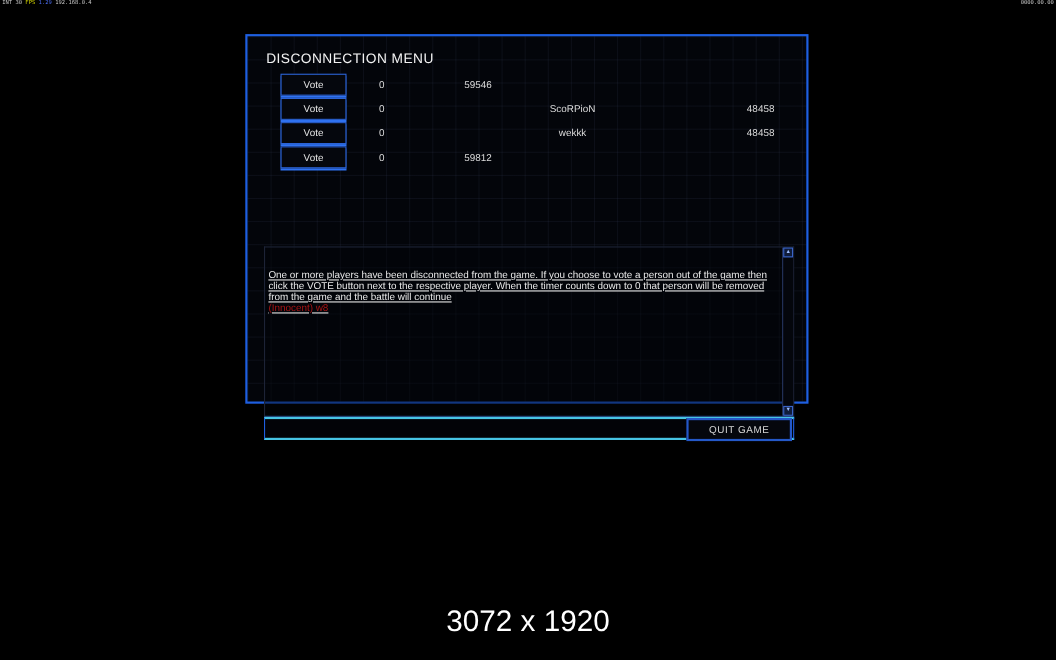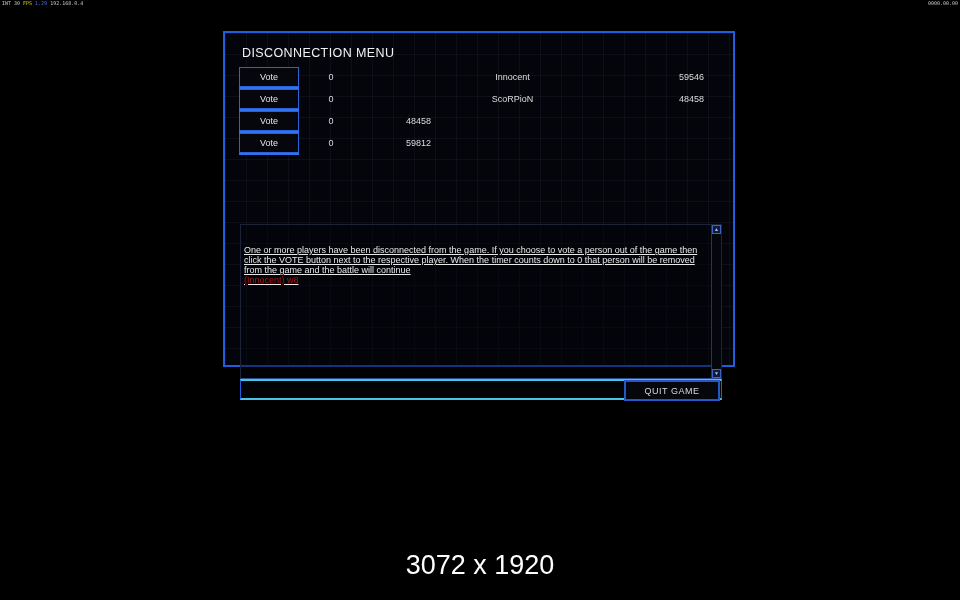--- a/index.html
+++ b/index.html
@@ -18,21 +18,21 @@
            background-image:
              linear-gradient(to right, rgba(90,105,150,0.10) 1px, transparent 1px),
              linear-gradient(to bottom, rgba(90,105,150,0.10) 1px, transparent 1px);
            background-size:21px 21px; }
 
   .panel-title { position:absolute; left:17px; top:13px; font-size:12.5px;
                  letter-spacing:0.4px; color:#f2f2f2; }
 
   .rows { position:absolute; left:0; top:34px; width:100%; }
   .row  { display:flex; align-items:center; height:20px; margin-bottom:2px; }
-  .vote-btn { margin-left:14px; width:60px; height:20px; background:#05070d;
+  .vote-btn { margin-left:30px; width:60px; height:20px; background:#05070d;
               border:1px solid #2b63d6; box-shadow:0 2px 0 #2f72f2;
               color:#e4e4e4; font-size:9px; display:flex; align-items:center;
               justify-content:center; cursor:pointer; }
   .votes { margin-left:2px; width:60px; text-align:center; font-size:9px; color:#dcdcdc; }
   .pname { flex:1; text-align:center; padding-left:30px; font-size:9px; color:#dcdcdc; }
   .score { width:70px; margin-right:29px; text-align:right; font-size:9px; color:#dcdcdc; }
 
   
   .msgbox { position:absolute; left:15px; top:191px; width:482px; height:155px;
             border:1px solid #1d2336; border-bottom:1px solid #2a4a8a;
@@ -78,34 +78,34 @@
 
 <div class="panel">
 
   <div class="panel-title">DISCONNECTION MENU</div>
 
   <div class="rows">
 
     <div class="row">
       <div class="vote-btn">Vote</div>
       <div class="votes">0</div>
-      <div class="pname">Innocent</div>
       <div class="score">59546</div>
     </div>
 
     <div class="row">
       <div class="vote-btn">Vote</div>
       <div class="votes">0</div>
       <div class="pname">ScoRPioN</div>
       <div class="score">48458</div>
     </div>
 
     <div class="row">
       <div class="vote-btn">Vote</div>
       <div class="votes">0</div>
+      <div class="pname">wekkk</div>
       <div class="score">48458</div>
     </div>
 
     <div class="row">
       <div class="vote-btn">Vote</div>
       <div class="votes">0</div>
       <div class="score">59812</div>
     </div>
 
   </div>

